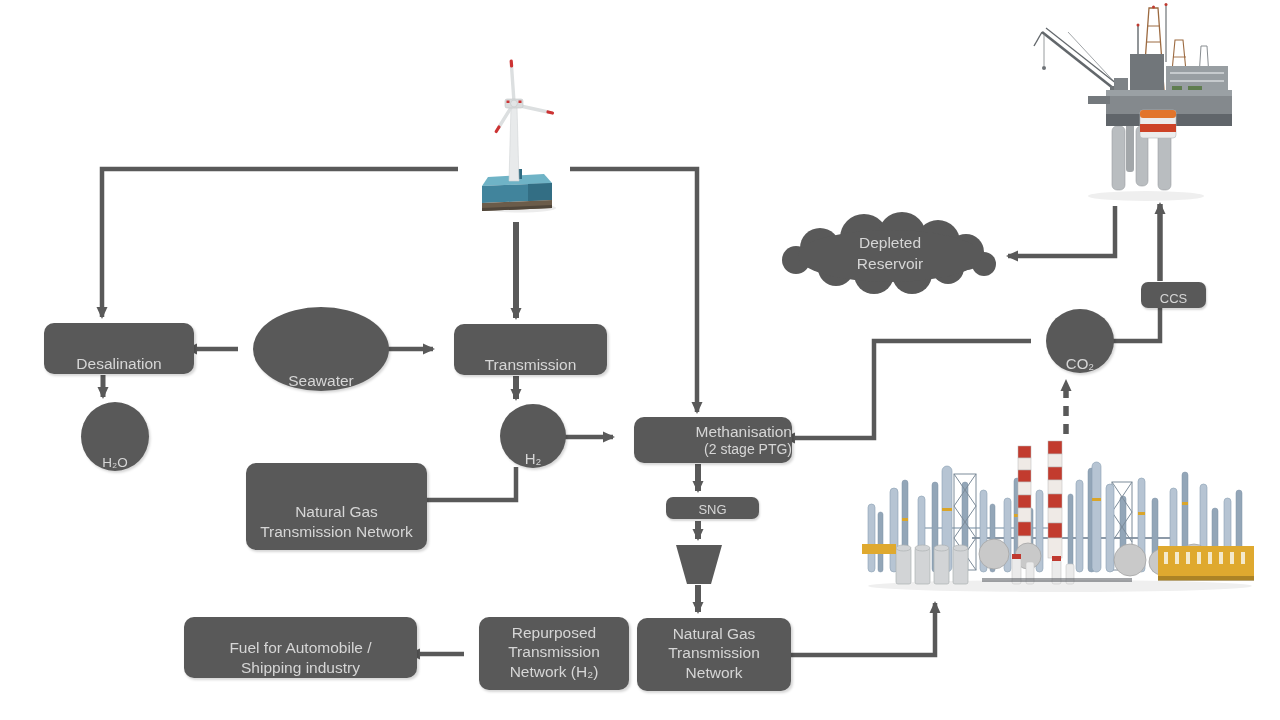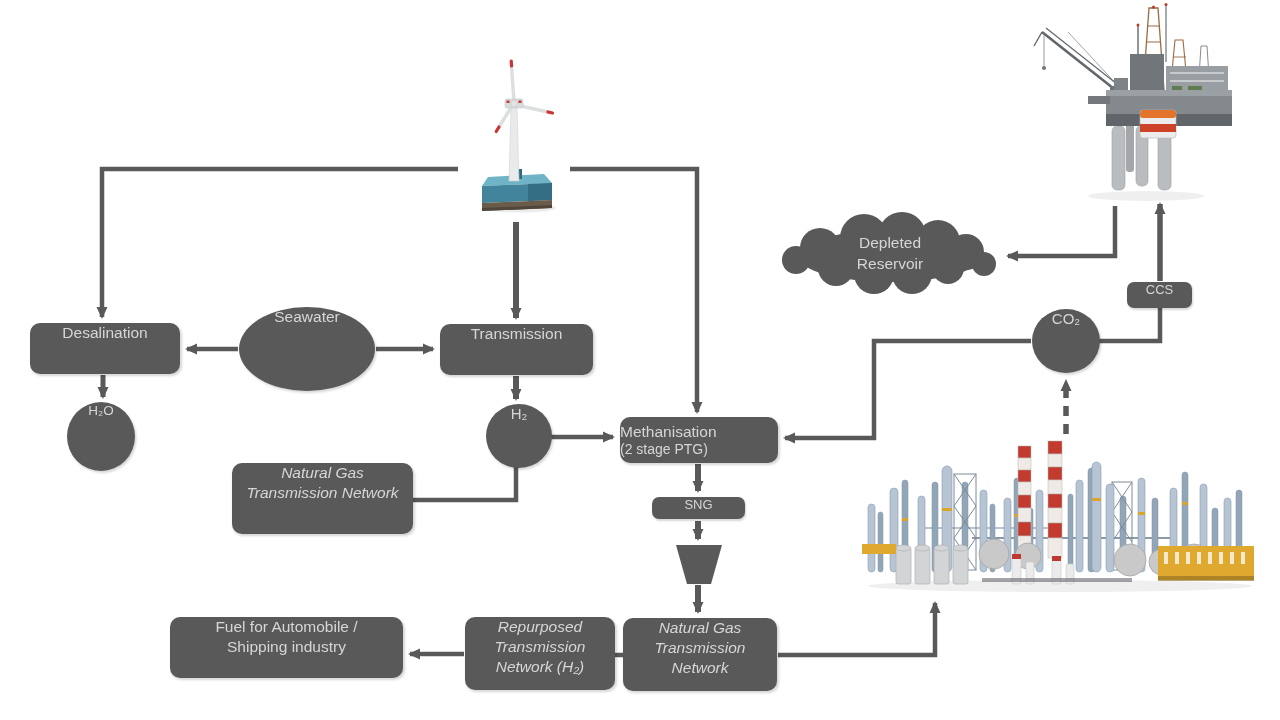--- a/index.html
+++ b/index.html
@@ -4,30 +4,31 @@
 <style>
   html,body{margin:0;padding:0;background:#fff;}
   .stage{
     position:relative;width:1280px;height:720px;overflow:hidden;
     background:var(--bg,#ffffff);
     font-family:"Liberation Sans","DejaVu Sans",sans-serif;
   }
   .layer{position:absolute;left:0;top:0;}
   .img{position:absolute;}
   .node{
-    position:absolute;display:flex;align-items:flex-start;justify-content:center;
+    position:absolute;display:flex;align-items:flex-end;justify-content:center;
     background:var(--fill,#595959);color:var(--text,#d9d9d9);
     text-align:center;font-size:15.5px;line-height:1.28;border-radius:10px;
     box-shadow:1.5px 2px 2.5px rgba(0,0,0,0.16);
+    margin-left:14px;
   }
   .ellipse,.circle{border-radius:50%;}
   .small{font-size:13px;border-radius:7px;box-shadow:1px 1.5px 2px rgba(0,0,0,0.16);}
   .stack{flex-direction:column;}
   .sub{font-size:14px;line-height:1.1;}
-  .pad{padding:0 14px;font-style:italic;}
+  .pad{padding:8px 14px;}
   .cloud-label{
     position:absolute;left:835px;top:233px;width:110px;
     color:var(--text,#d9d9d9);font-size:15.5px;line-height:1.35;text-align:center;
   }
 </style>
 </head>
 <body>
 
 <div class="stage">
 

